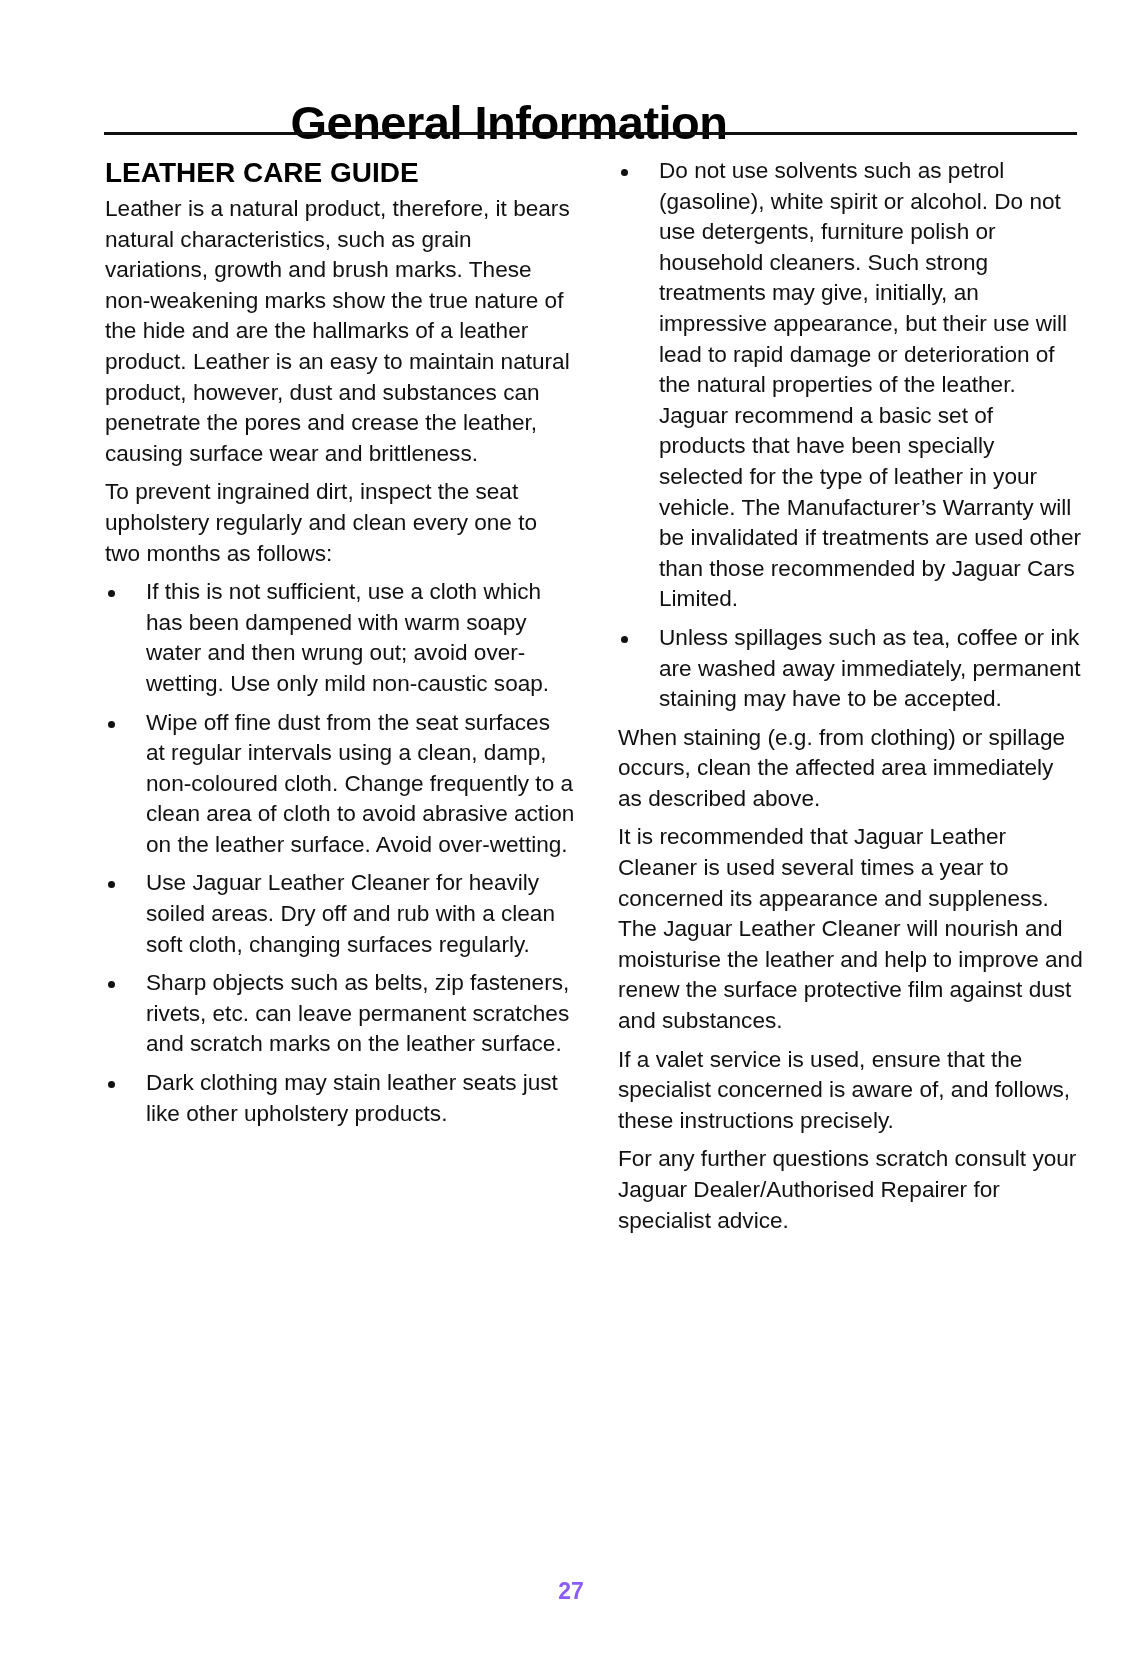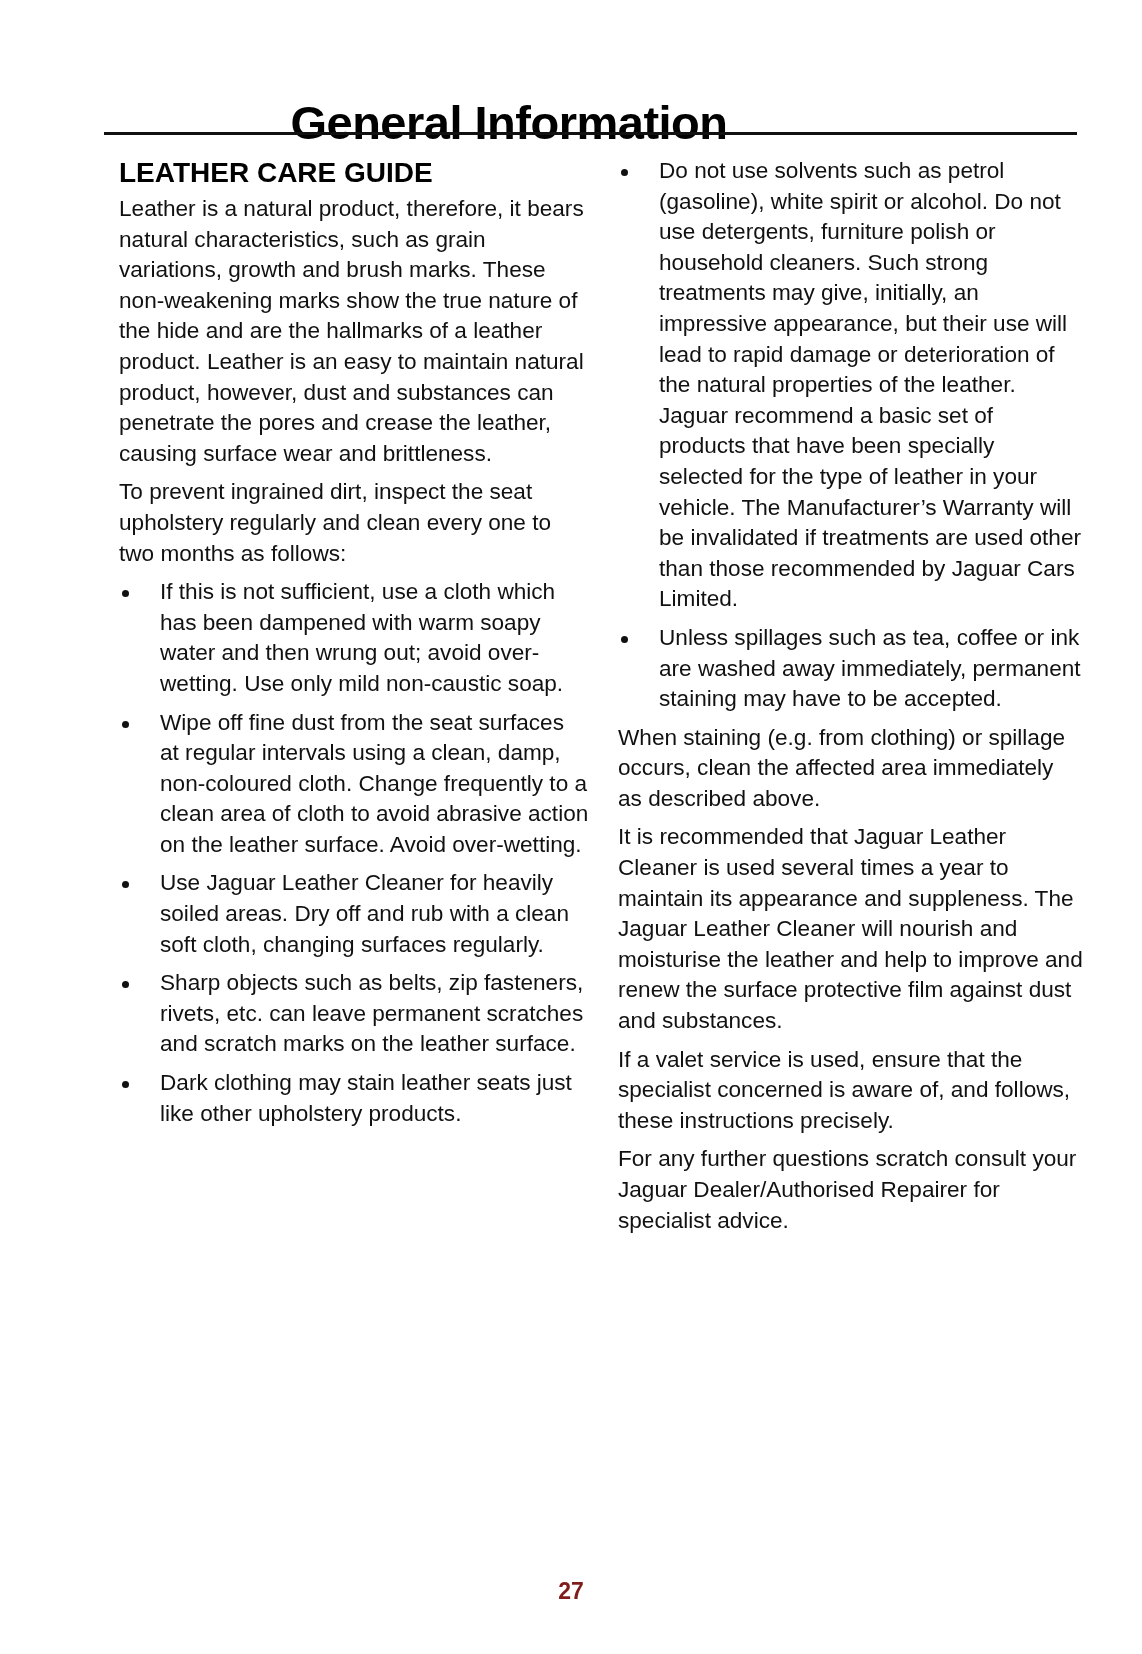--- a/index.html
+++ b/index.html
@@ -2,31 +2,31 @@
 <html><head>
 <meta charset="utf-8">
 <style>
   html, body { margin:0; padding:0; background:#ffffff; }
   body { width:1142px; height:1654px; position:relative; overflow:hidden;
          font-family:"Liberation Sans", sans-serif; color:#111; }
   .title { position:absolute; left:0; width:1018px; top:64px; text-align:center;
            font-size:47px; font-weight:bold; letter-spacing:-0.5px; color:#000; }
   .rule { position:absolute; left:104px; width:973px; top:132px; height:3px; background:#111; }
   .col { position:absolute; top:152px; font-size:22.6px; line-height:30.6px; }
-  .col.left { left:119px; width:470px; }
+  .col.left { left:105px; width:470px; }
   .col.right { left:618px; width:465px; }
   .heading { font-weight:bold; font-size:28px; line-height:34px; margin:4px 0 4px 0; color:#000; }
   p { margin:0 0 8px 0; }
   ul { list-style:none; margin:0; padding:0; }
   li { position:relative; padding-left:41px; margin:4px 0 8px 0; }
   li .bullet { position:absolute; left:0; top:0; width:41px; }
   li .bullet::before { content:""; position:absolute; left:3px; top:13px; width:7px; height:7px;
                        border-radius:50%; background:#111; }
   .pagenum { position:absolute; left:0; width:1142px; top:1578px; text-align:center;
-             font-size:23px; font-weight:bold; color:#7f1d1d; }
+             font-size:23px; font-weight:bold; color:#8b5cf6; }
 </style>
 </head>
 <body>
 
 <h1 class="title">General Information</h1>
 <div class="rule"></div>
 
 <div class="col left">
   <div class="heading">LEATHER CARE GUIDE</div>
   <p>Leather is a natural product, therefore, it bears natural characteristics, such as grain variations, growth and brush marks. These non-weakening marks show the true nature of the hide and are the hallmarks of a leather product. Leather is an easy to maintain natural product, however, dust and substances can penetrate the pores and crease the leather, causing surface wear and brittleness.</p>
@@ -39,18 +39,18 @@
     <li><span class="bullet"></span><span>Dark clothing may stain leather seats just like other upholstery products.</span></li>
   </ul>
 </div>
 
 <div class="col right">
   <ul>
     <li><span class="bullet"></span><span>Do not use solvents such as petrol (gasoline), white spirit or alcohol. Do not use detergents, furniture polish or household cleaners. Such strong treatments may give, initially, an impressive appearance, but their use will lead to rapid damage or deterioration of the natural properties of the leather. Jaguar recommend a basic set of products that have been specially selected for the type of leather in your vehicle. The Manufacturer’s Warranty will be invalidated if treatments are used other than those recommended by Jaguar Cars Limited.</span></li>
     <li><span class="bullet"></span><span>Unless spillages such as tea, coffee or ink are washed away immediately, permanent staining may have to be accepted.</span></li>
   </ul>
   <p>When staining (e.g. from clothing) or spillage occurs, clean the affected area immediately as described above.</p>
-  <p>It is recommended that Jaguar Leather Cleaner is used several times a year to maintain its appearance and suppleness. The Jaguar Leather Cleaner will nourish and moisturise the leather and help to improve and renew the surface protective film against dust and substances.</p>
+  <p>It is recommended that Jaguar Leather Cleaner is used several times a year to concerned its appearance and suppleness. The Jaguar Leather Cleaner will nourish and moisturise the leather and help to improve and renew the surface protective film against dust and substances.</p>
   <p>If a valet service is used, ensure that the specialist concerned is aware of, and follows, these instructions precisely.</p>
   <p>For any further questions scratch consult your Jaguar Dealer/Authorised Repairer for specialist advice.</p>
 </div>
 
 <div class="pagenum">27</div>
 
 </body></html>

